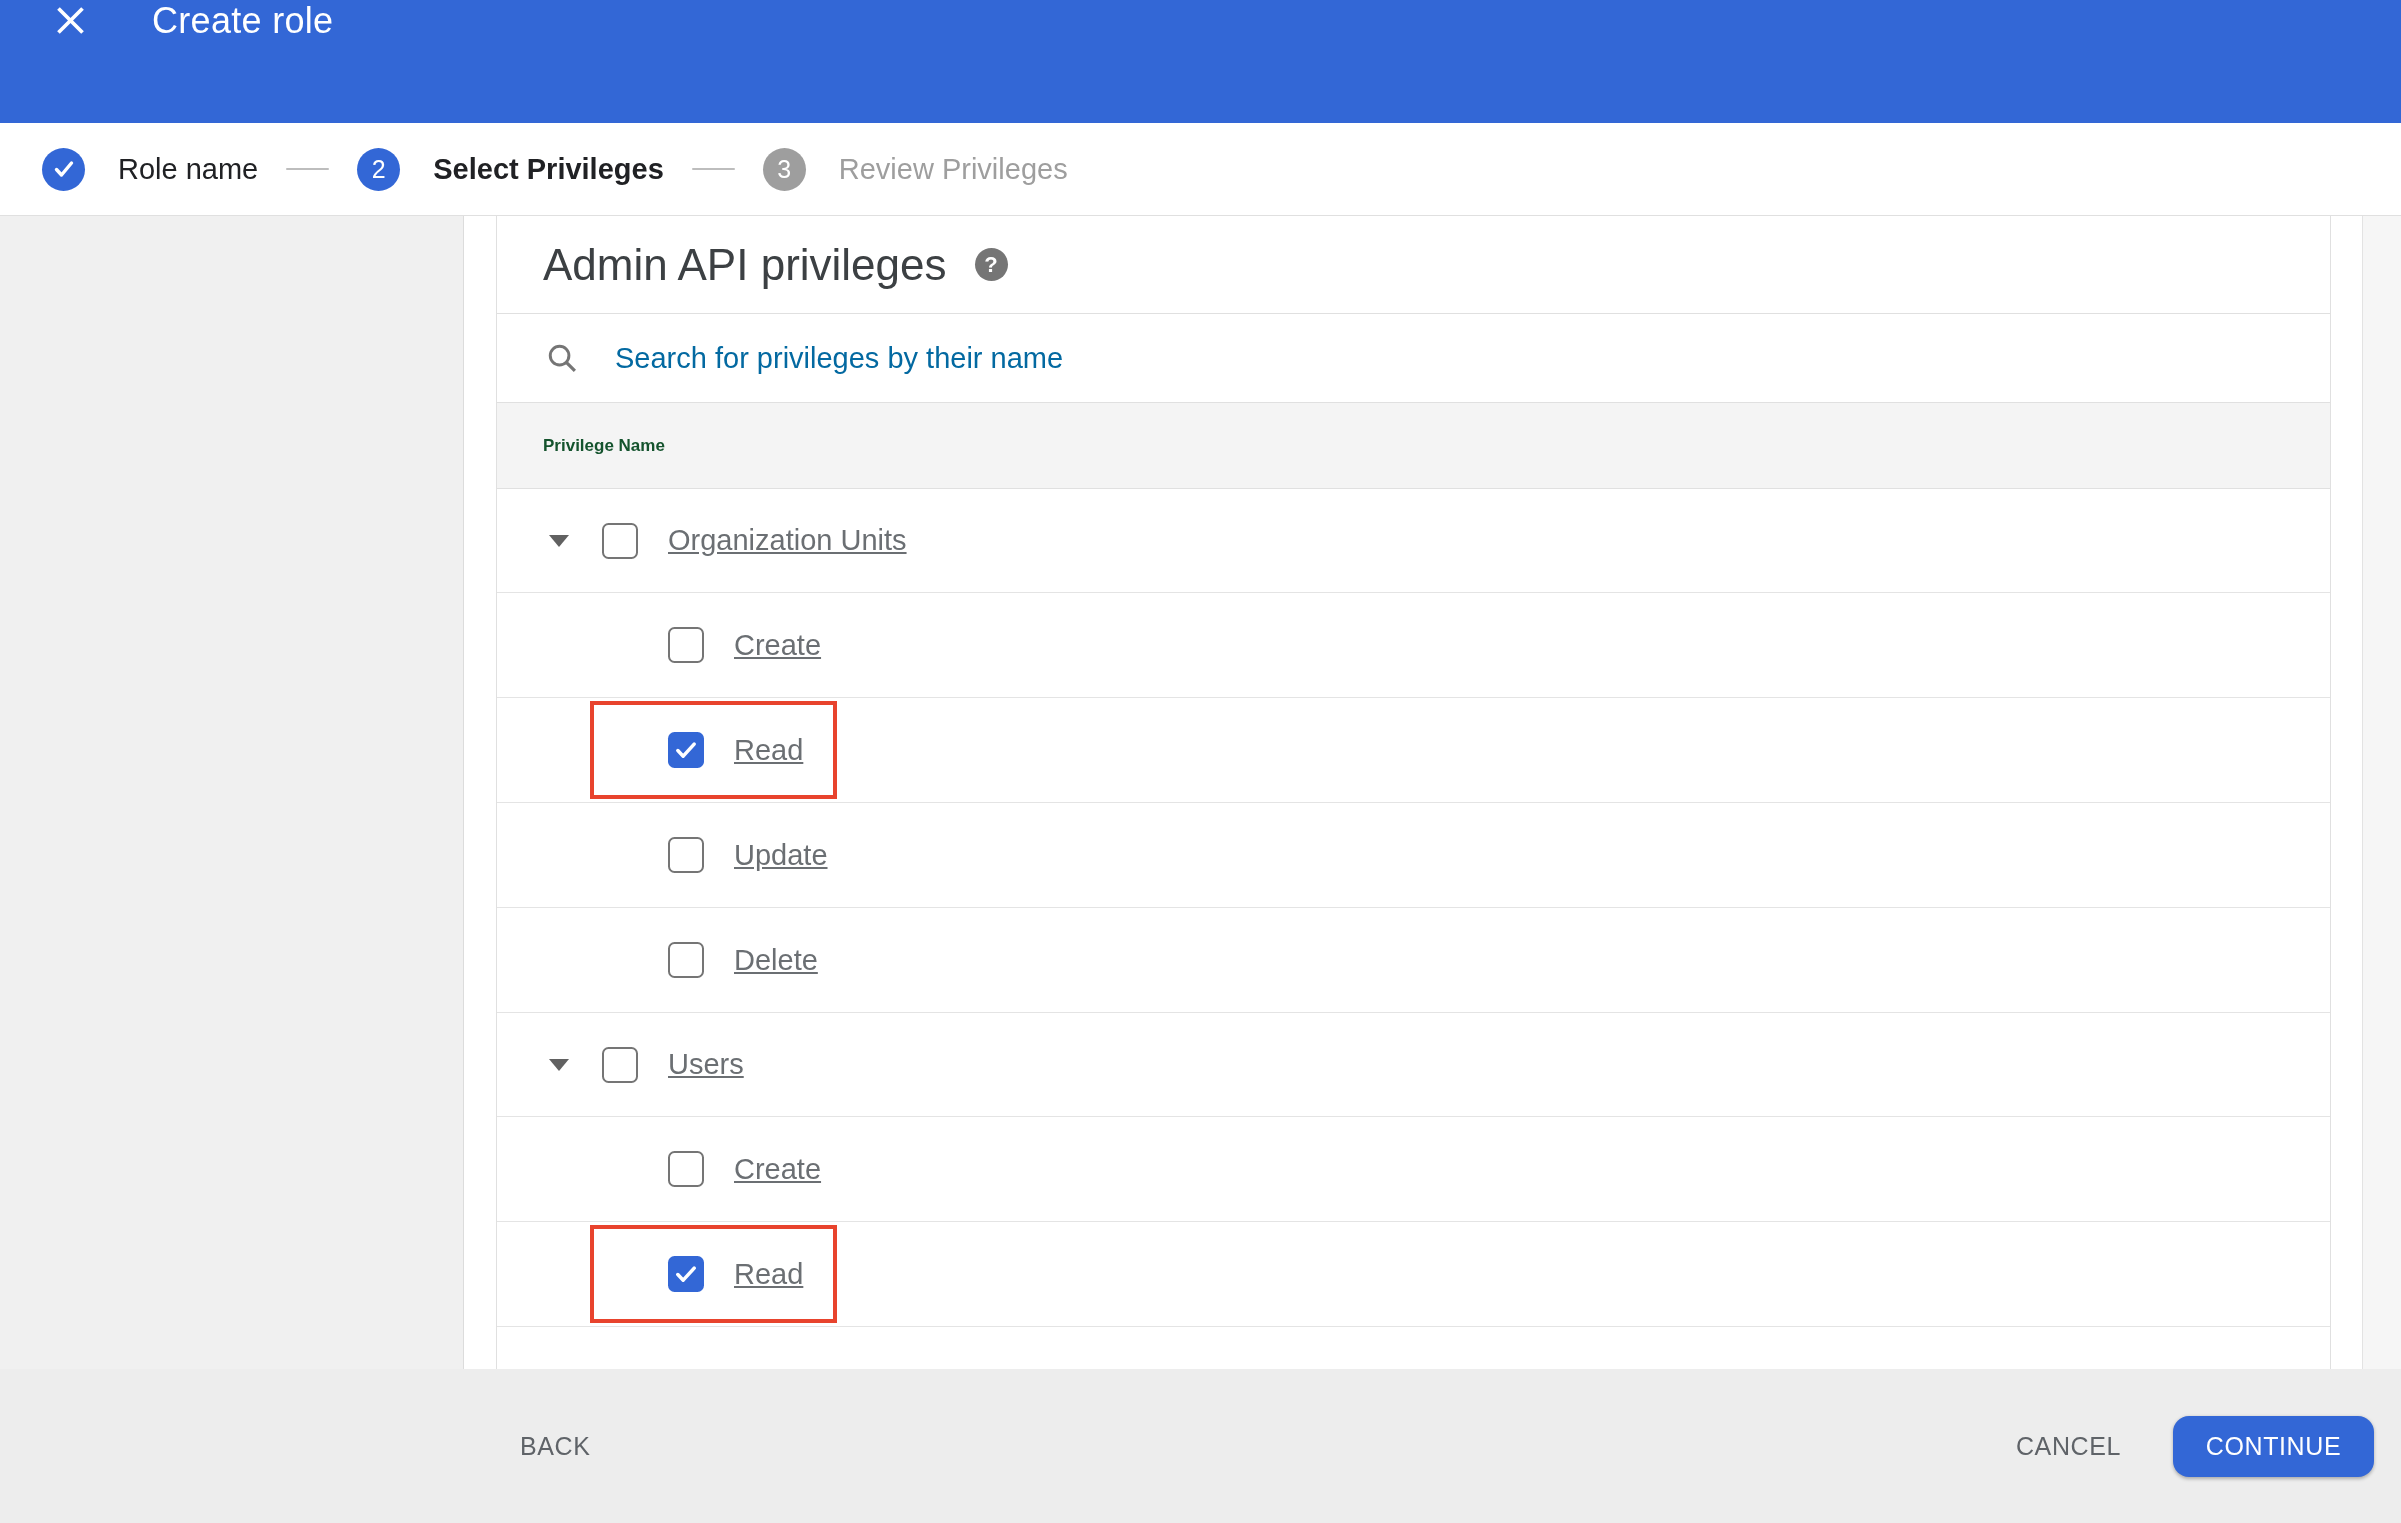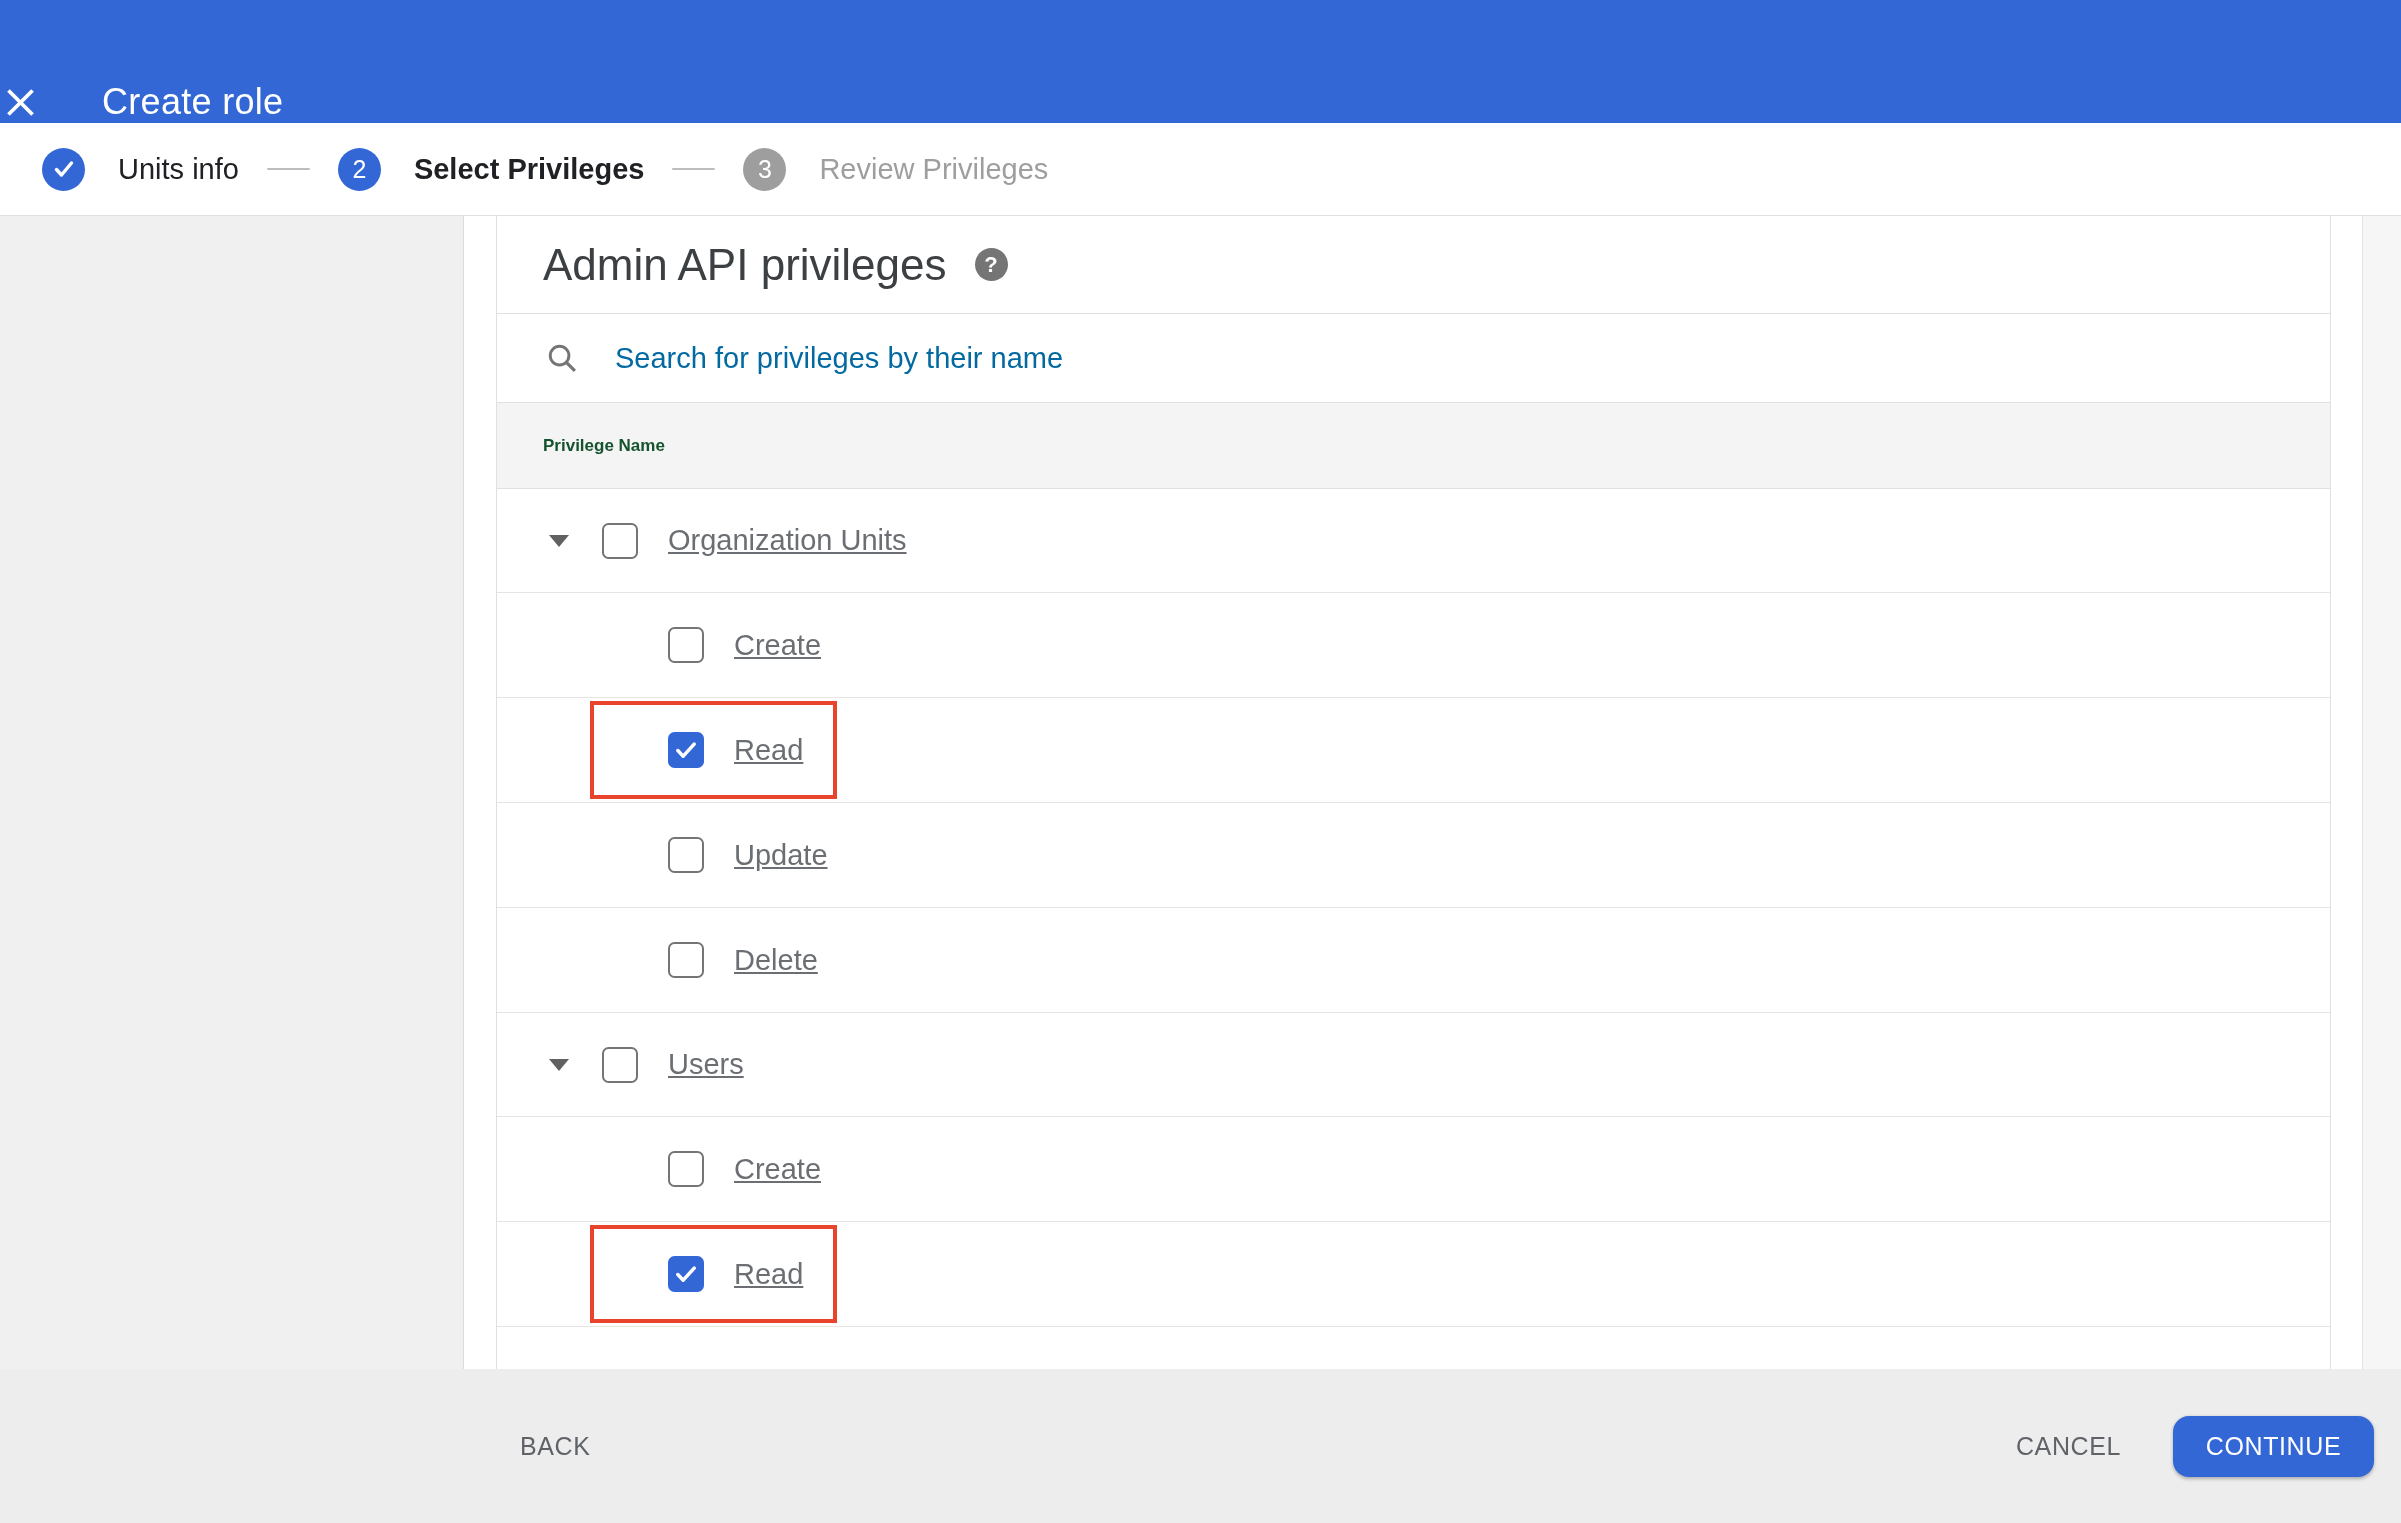--- a/index.html
+++ b/index.html
@@ -1,21 +1,21 @@
 <!DOCTYPE html>
 <html style="--accent: #3367d6; --highlight: #e8432d;font-size:15px"><head>
 <meta charset="utf-8">
 <style>
   * { margin:0; padding:0; box-sizing:border-box; }
   html,body { width:2401px; height:1524px; }
   body { font-family:"Liberation Sans", sans-serif; background:#fff; overflow:hidden; }
   .app { width:2401px; height:1524px; display:flex; flex-direction:column; position:relative; background:#fff; }
 
   
-  .appbar { height:123px; flex:0 0 123px; background:var(--accent,#3367d6); display:flex; align-items:flex-end; }
+  .appbar { height:123px; flex:0 0 123px; background:var(--accent,#3367d6); display:flex; align-items:flex-start; padding-left:50px; }
   .close-btn { width:41px; height:41px; display:flex; align-items:center; justify-content:center; cursor:pointer; }
   .appbar-title { color:#fff; font-size:36px; font-weight:400; margin-left:61px; letter-spacing:0.3px; }
 
   
   .stepper { height:93px; flex:0 0 93px; background:#fff; border-bottom:0.9px solid #e0e0e0; display:flex; align-items:center; padding-left:42px; }
   .step { display:flex; align-items:center; }
   .step-circle { width:43px; height:43px; border-radius:50%; display:flex; align-items:center; justify-content:center; color:#fff; font-size:25px; flex:0 0 43px; }
   .step-circle.done, .step-circle.active { background:var(--accent,#3367d6); }
   .step-circle.inactive { background:#9e9e9e; }
   .step-label { margin-left:33px; font-size:29px; color:#202124; }
@@ -74,21 +74,21 @@
     <div class="appbar-title">Create role</div>
   </div>
 
   <div class="stepper">
     <div class="step">
       <div class="step-circle done">
         <svg width="24" height="24" viewBox="0 0 24 24">
             <path d="M4.5 12.5l5 5.5 10-12" fill="none" stroke="#fff" stroke-width="3.4" stroke-linecap="round" stroke-linejoin="round"></path>
           </svg>
       </div>
-      <div class="step-label">Units info</div>
+      <div class="step-label">Role name</div>
     </div>
     <div class="step-dash"></div>
     <div class="step">
       <div class="step-circle active">2</div>
       <div class="step-label bold">Select Privileges</div>
     </div>
     <div class="step-dash"></div>
     <div class="step">
       <div class="step-circle inactive">3</div>
       <div class="step-label muted">Review Privileges</div>

